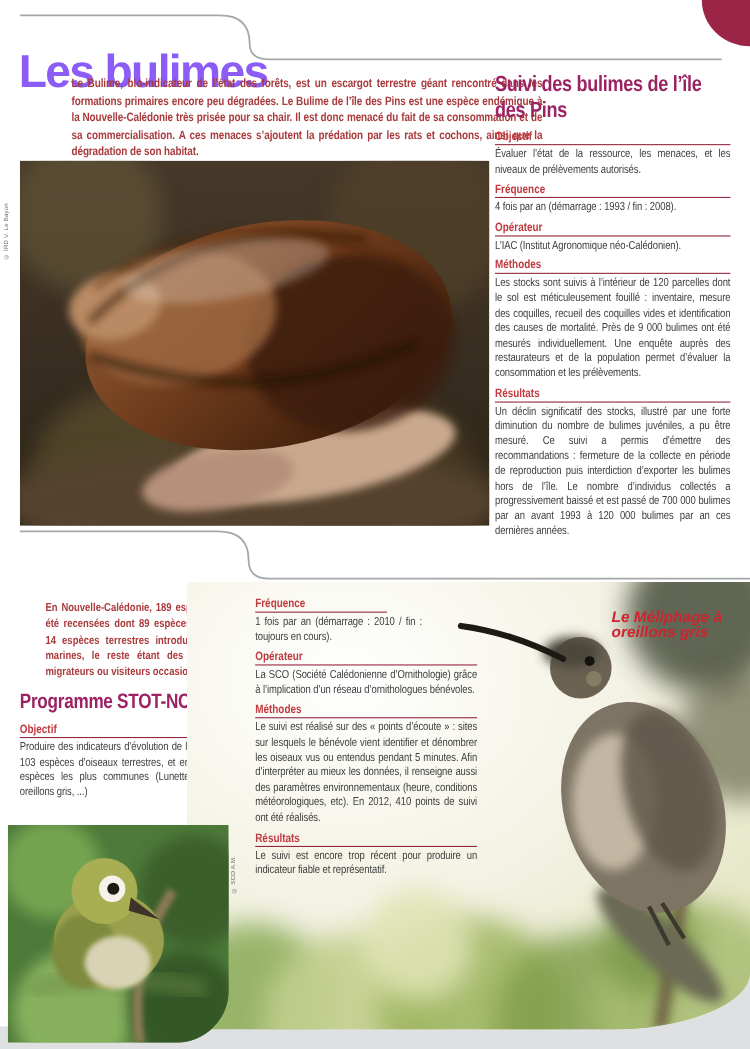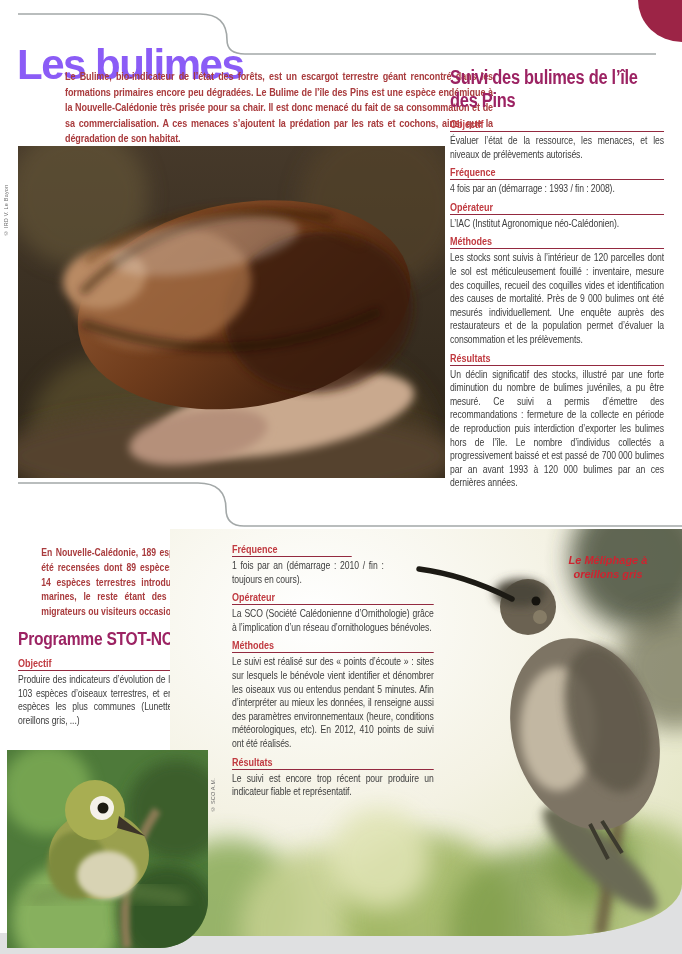--- a/index.html
+++ b/index.html
@@ -59,22 +59,22 @@
   .gray-strip { position:absolute; background:#dfe0e1; }
   #strip-bottom { left:0; top:933px; width:682px; height:21px; z-index:2; }
   #strip-corner { left:470px; top:886px; width:212px; height:68px; z-index:2; }
 
   .photo-credit { position:absolute; font-size:5.5px; color:#6b6b6b;
     writing-mode:vertical-rl; transform:rotate(180deg); letter-spacing:0.2px; z-index:5; }
   #credit-snail { left:3px; top:146px; height:90px; }
   #credit-bird { left:210px; top:752px; height:60px; }
 
   #caption-meliphage { position:absolute; left:556px; top:553px; width:104px; z-index:7;
-    color:#ce2430; font-style:italic; font-weight:bold; font-size:11px; line-height:14px;
-    text-align:center; }
+    color:#ce2430; font-style:italic; font-weight:bold; font-size:14px; line-height:14px;
+    text-align:left; }
 </style>
 </head>
 <body>
 
 <div class="page">
 
   <div class="corner-deco"></div>
 
   <svg class="tabline" viewBox="0 0 682 954">
     <path d="M18 14 H200 Q227 14 227 40 Q227 54 245 54 H656" fill="none" stroke="#a3a8a8" stroke-width="1.6"></path>

